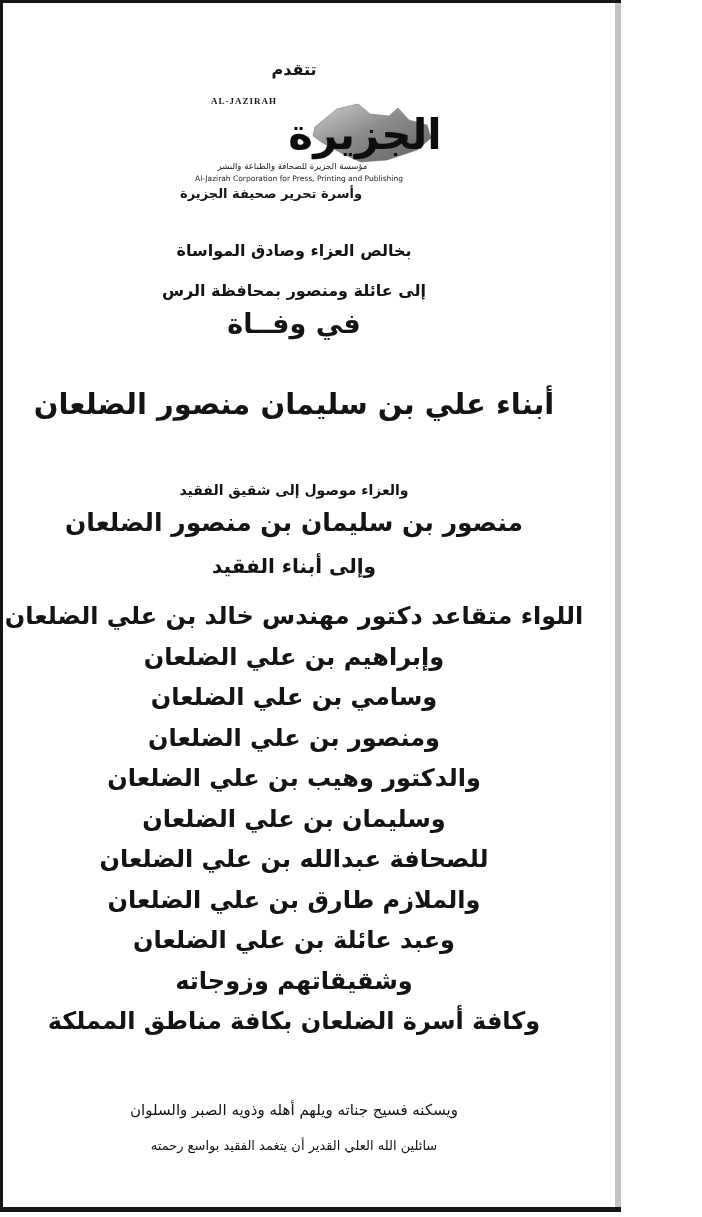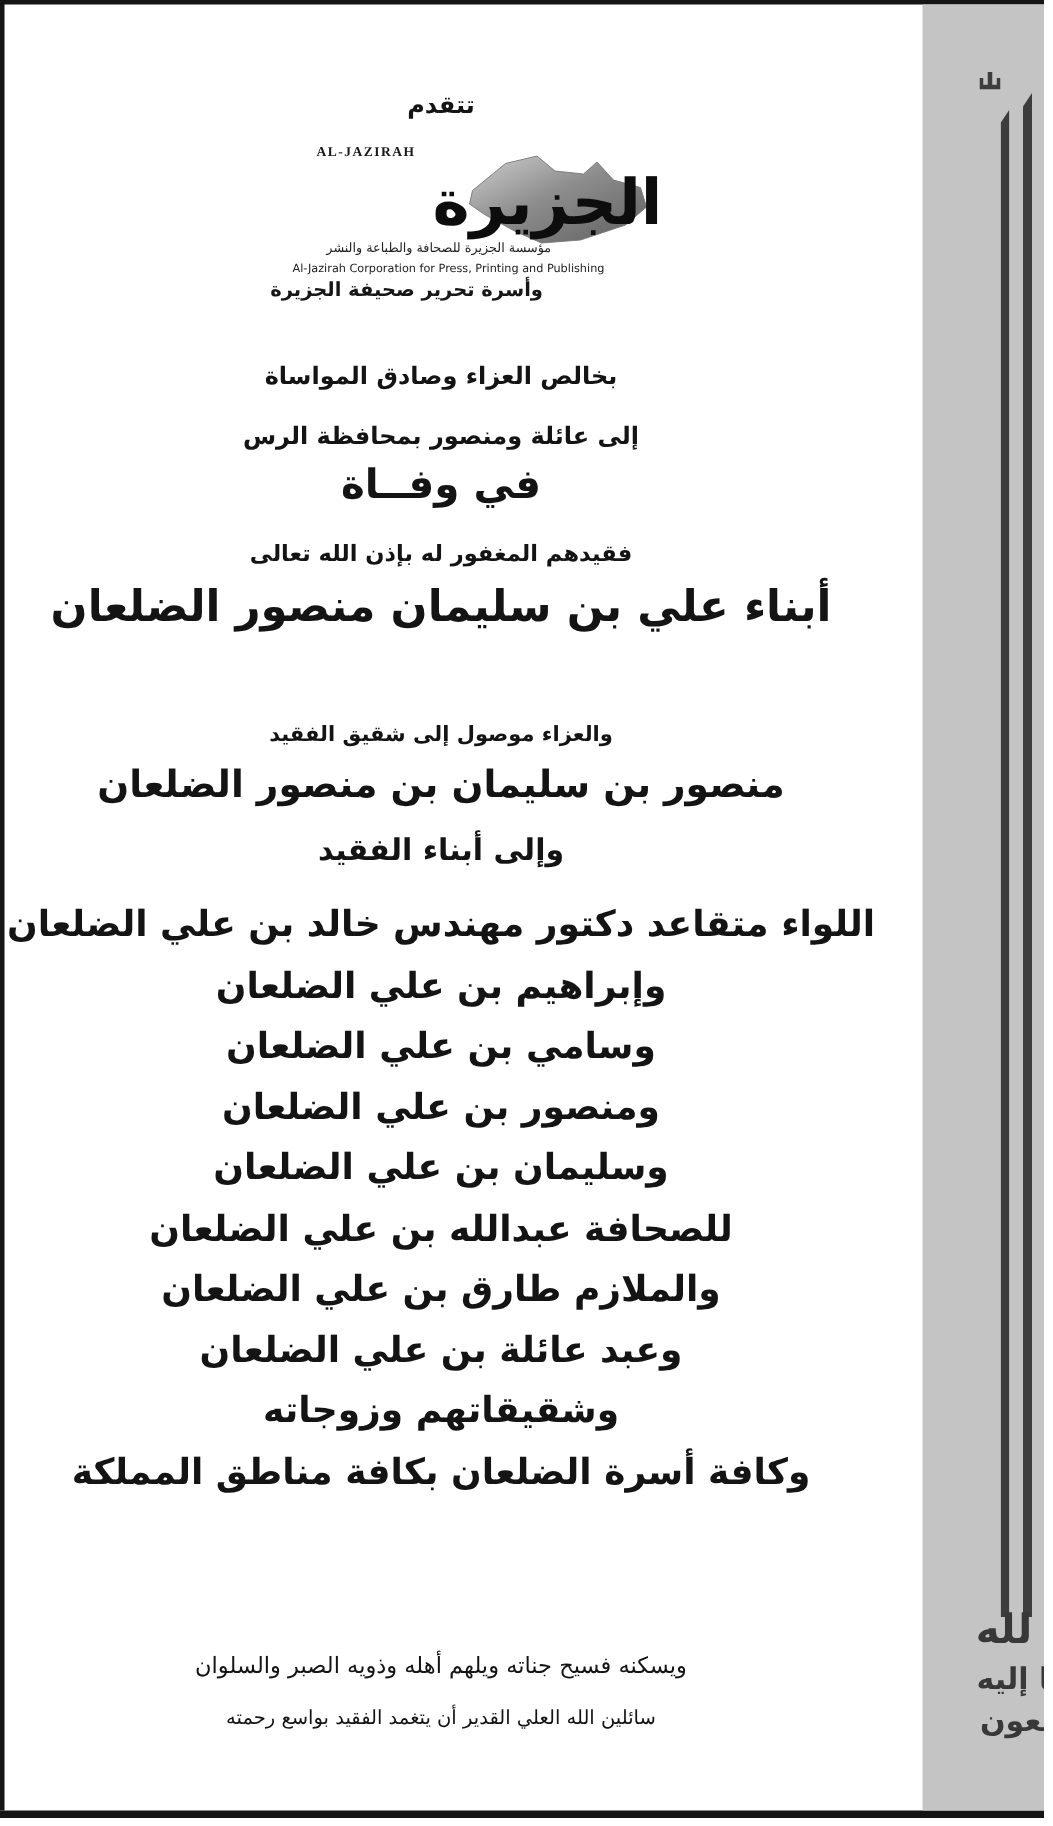--- a/index.html
+++ b/index.html
@@ -1,18 +1,18 @@
 <!DOCTYPE html>
 <html lang="ar"><head>
 <meta charset="utf-8">
 <style>
   html,body{margin:0;padding:0;background:#fff;}
   .page{
     position:relative;
-    width:696px;height:1217px;
+    width:621px;height:1217px;
     background:#ffffff;
     overflow:hidden;
     font-family:"DejaVu Sans",sans-serif;
     color:#141414;
   }
   
   .border-top{position:absolute;top:0;left:0;width:702px;height:3px;background:#151515;}
   .border-left{position:absolute;top:0;left:0;width:3px;height:1207px;background:#151515;}
   .border-bottom{position:absolute;top:1207px;left:0;width:702px;height:5px;background:#151515;}
 
@@ -108,31 +108,31 @@
       <text x="128" y="50" text-anchor="middle" direction="rtl" font-family="DejaVu Sans, sans-serif" font-size="42" font-weight="bold" fill="#0d0d0d">الجزيرة</text>
     </svg>
     <div class="org-ar">مؤسسة الجزيرة للصحافة والطباعة والنشر</div>
     <div class="org-en">Al-Jazirah Corporation for Press, Printing and Publishing</div>
     <div class="editorial">وأسرة تحرير صحيفة الجزيرة</div>
   </div>
 
   <div class="line t-cond1">بخالص العزاء وصادق المواساة</div>
   <div class="line t-cond2">إلى عائلة ومنصور بمحافظة الرس</div>
   <div class="line t-death">في وفــاة</div>
-  <div class="line t-dintro">فقيدهم المغفور له بإذن الله تعالى</div>
   <div class="line t-dname">أبناء علي بن سليمان منصور الضلعان</div>
   <div class="line t-brintro">والعزاء موصول إلى شقيق الفقيد</div>
   <div class="line t-brname">منصور بن سليمان بن منصور الضلعان</div>
   <div class="line t-sonsintro">وإلى أبناء الفقيد</div>
 
   <div class="sons">
     <div class="son-line">اللواء متقاعد دكتور مهندس خالد بن علي الضلعان</div>
     <div class="son-line">وإبراهيم بن علي الضلعان</div>
     <div class="son-line">وسامي بن علي الضلعان</div>
     <div class="son-line">ومنصور بن علي الضلعان</div>
+    <div class="son-line">والدكتور وهيب بن علي الضلعان</div>
     <div class="son-line">وسليمان بن علي الضلعان</div>
     <div class="son-line">للصحافة عبدالله بن علي الضلعان</div>
     <div class="son-line">والملازم طارق بن علي الضلعان</div>
     <div class="son-line">وعبد عائلة بن علي الضلعان</div>
     <div class="son-line">وشقيقاتهم وزوجاته</div>
     <div class="son-line">وكافة أسرة الضلعان بكافة مناطق المملكة</div>
   </div>
 
   <div class="line t-close1">سائلين الله العلي القدير أن يتغمد الفقيد بواسع رحمته</div>
   <div class="line t-close2">ويسكنه فسيح جناته ويلهم أهله وذويه الصبر والسلوان</div>

